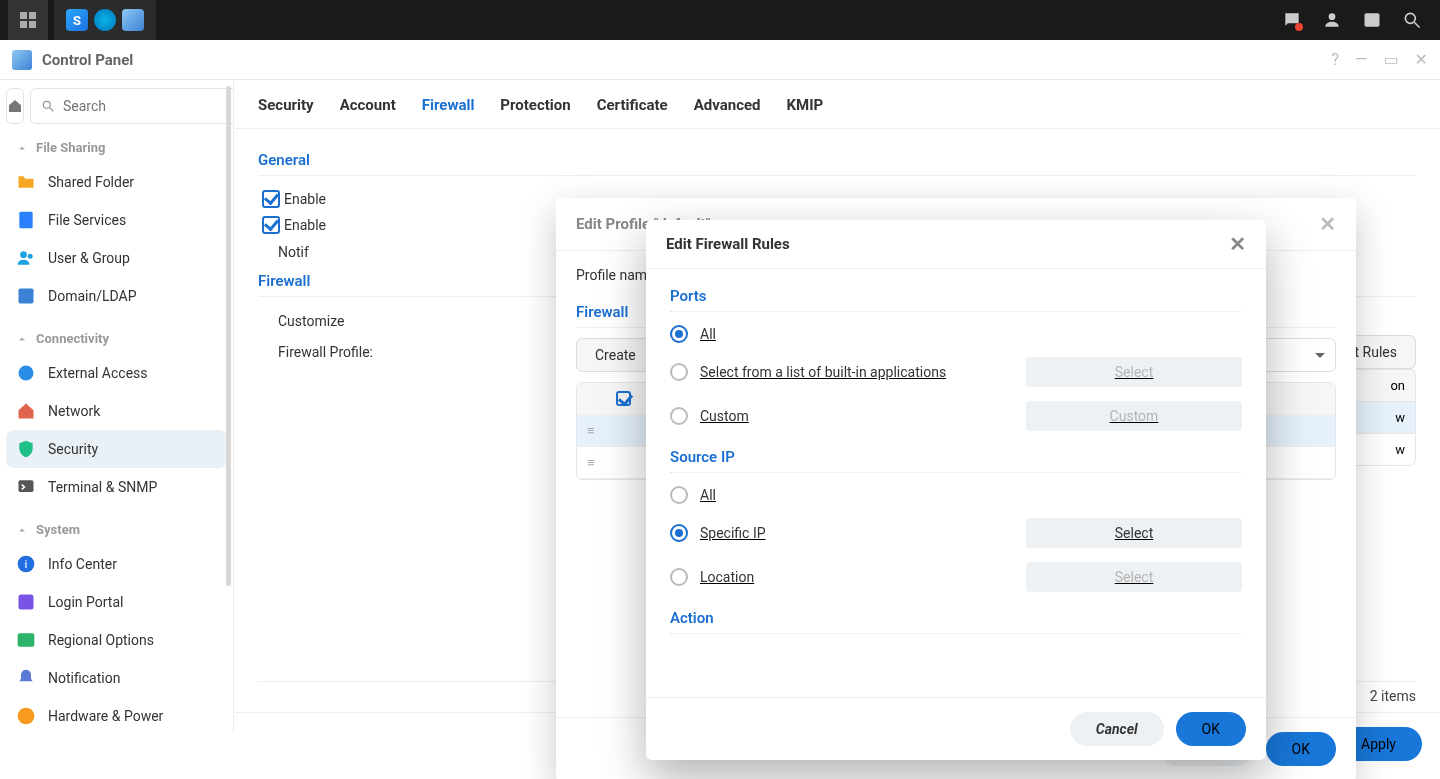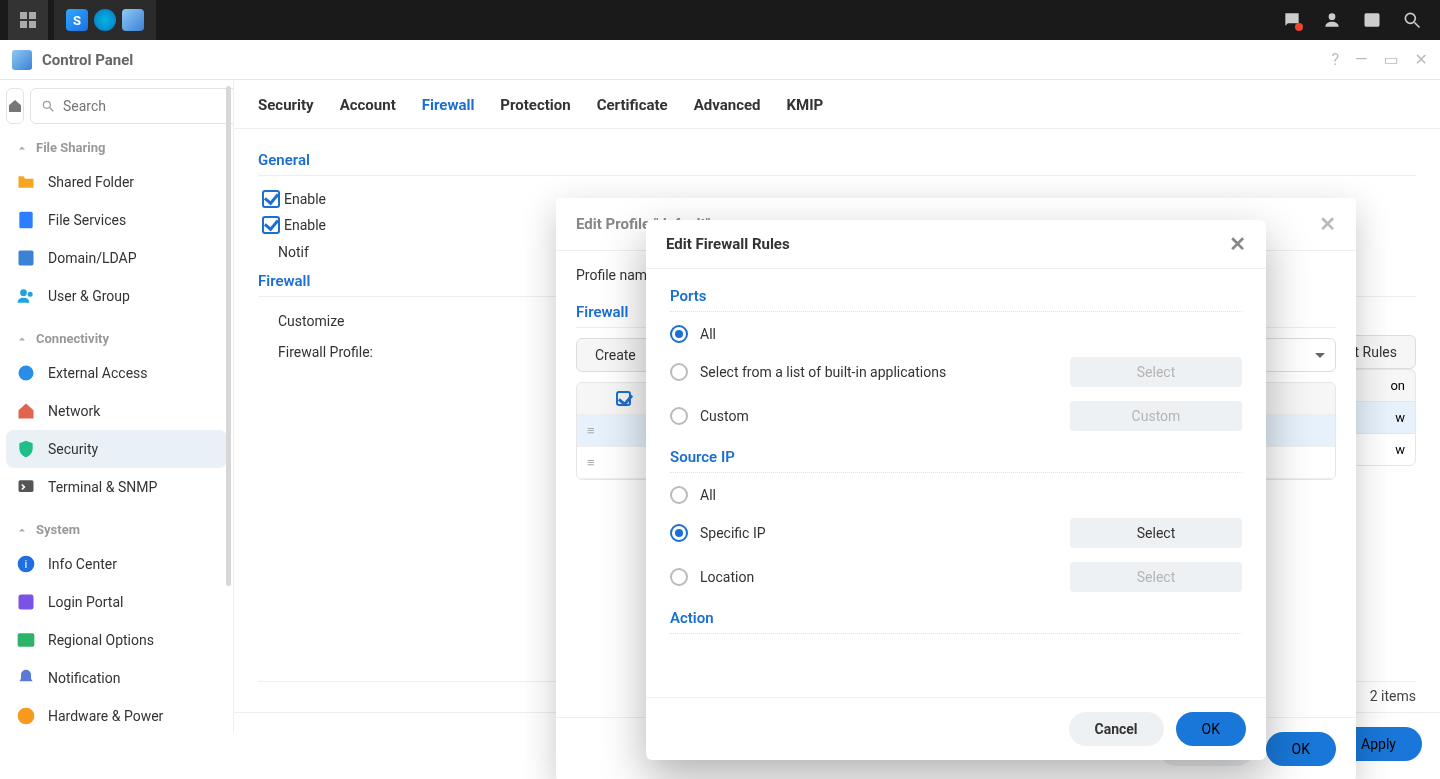--- a/index.html
+++ b/index.html
@@ -55,21 +55,21 @@
 .select-like { height:34px; min-width:320px; border:1px solid #ddd; border-radius:6px; background:#fff; display:flex; align-items:center; padding:0 10px; font-size:14px; color:#333; position:relative; }
 .select-like::after { content:""; position:absolute; right:10px; top:14px; border:5px solid transparent; border-top-color:#666; }
 .btn-default { height:34px; padding:0 18px; border:1px solid #ddd; border-radius:6px; background:#f6f6f6; font-size:14px; color:#333; cursor:pointer; display:inline-flex; align-items:center; }
 
 
 .count-row { display:flex; justify-content:flex-end; padding:6px 0 0 0; border-top:1px solid #eee; margin-top:215px; font-size:14px; color:#444; }
 .note { font-size:14px; color:#333; padding:6px 0; }
 .note .nb { color:#1f9d73; font-weight:700; margin-right:6px; }
 .footer-bar { display:flex; justify-content:flex-end; gap:12px; padding:14px 18px 18px 0; border-top:1px solid #eee; margin-top: auto; }
 .btn-primary { height:34px; padding:0 26px; border:none; border-radius:18px; background:#1877d8; color:#000000; font-weight:400; font-size:14px; cursor:pointer; }
-.btn-soft { height:34px; padding:0 26px; border:none; border-radius:18px; background:#eef1f4; color:#333; font-weight:700; font-size:14px; cursor:pointer; }
+.btn-soft { height:34px; padding:0 26px; border:none; border-radius:18px; background:#eef1f4; color:#333; font-weight:700; font-size:14px; cursor:pointer;font-style:italic; }
 
 
 .mask { position:absolute; inset:0; background:rgba(255,255,255,0.0); }
 .modal1 { position:absolute; left:322px; top:118px; width:800px; height:582px; background:#fff; border-radius:4px; box-shadow:0 12px 36px rgba(0,0,0,.22); display:flex; flex-direction:column; }
 .modal-title { padding:14px 20px; font-weight:700; color:#888; font-size:15px; border-bottom:1px solid #eee; display:flex; justify-content:space-between; align-items:center; }
 .close-x { color:#bbb; font-size:20px; cursor:pointer; }
 .modal1-body { flex:1; padding:10px 20px; overflow:hidden; }
 .modal1-toolbar .btn-default { margin-right:8px; }
 .modal1-table { margin-top:10px; border:1px solid #e6e6e6; border-radius:6px; overflow:hidden; }
 .m1-row { display:flex; border-bottom:1px solid #eee; font-size:13px; }
@@ -78,26 +78,26 @@
 .m1-cell { padding:8px 10px; }
 .m1-hdl { width:26px; text-align:center; color:#aaa; }
 .m1-chk { width:40px; display:flex; align-items:center; justify-content:center; }
 .modal1-foot { padding:14px 20px; border-top:1px solid #eee; display:flex; justify-content:flex-end; gap:12px; }
 
 
 .modal2 { position:absolute; left:412px; top:140px; width:620px; height:540px; background:#fff; border-radius:6px; box-shadow:0 18px 46px rgba(0,0,0,.30); display:flex; flex-direction:column; }
 .m2-title { padding:12px 20px; font-weight:700; color:#333; font-size:15px; border-bottom:1px solid #eee; display:flex; justify-content:space-between; align-items:center; }
 .m2-body { flex:1; padding:8px 24px 0 24px; overflow:auto; }
 .m2-sect { color:#1b6fd1; font-size:15px; font-weight:600; border-bottom:1px dotted #e4e4e4; padding:10px 0 6px 0; margin-bottom:6px; }
-.opt-row { display:flex; justify-content:space-between; padding:7px 0; }
+.opt-row { display:flex; justify-content:space-between; padding:7px 0;text-decoration:underline; }
 .opt-left { display:flex; align-items:center; gap:12px; font-size:14px; color:#333; }
 .radio { width:18px; height:18px; border-radius:50%; border:2px solid #bbb; position:relative; }
 .radio.sel { border-color:#1b6fd1; }
 .radio.sel::after { content:""; position:absolute; inset:3px; background:#1b6fd1; border-radius:50%; }
-.opt-btn { width:172px; height:30px; border-radius:4px; background:#eef1f4; color:#666; font-size:14px; display:flex; align-items:center; justify-content:center; cursor:pointer; }
+.opt-btn { width:216px; height:30px; border-radius:4px; background:#eef1f4; color:#666; font-size:14px; display:flex; align-items:center; justify-content:center; cursor:pointer; }
 .opt-btn.disabled { color:#b4b4b4; }
 .action-row { display:flex; gap:120px; padding:8px 0; }
 .m2-foot { padding:14px 20px; border-top:1px solid #eee; display:flex; justify-content:flex-end; gap:12px; }
 </style>
 </head>
 <body>
 
 <div class="taskbar">
   <div class="taskbar-left">
     <div class="tb-apps">
@@ -190,35 +190,35 @@
         <div class="sb-item">
             <span class="sb-icon">
               <svg width="20" height="20" viewBox="0 0 24 24" fill="#2a7fff">
                 <rect x="4" y="2" width="16" height="20" rx="2"></rect>
               </svg>
             </span>
             <span>File Services</span>
           </div>
         <div class="sb-item">
             <span class="sb-icon">
-              <svg width="20" height="20" viewBox="0 0 24 24" fill="#3b82d6">
-                <rect x="3" y="3" width="18" height="18" rx="2"></rect>
-              </svg>
-            </span>
-            <span>Domain/LDAP</span>
-          </div>
-        <div class="sb-item">
-            <span class="sb-icon">
               <svg width="20" height="20" viewBox="0 0 24 24" fill="#1fa3e0">
                 <circle cx="9" cy="8" r="4"></circle>
                 <circle cx="17" cy="10" r="3"></circle>
                 <path d="M2 20c0-4 3-6 7-6s7 2 7 6z"></path>
               </svg>
             </span>
             <span>User &amp; Group</span>
+          </div>
+        <div class="sb-item">
+            <span class="sb-icon">
+              <svg width="20" height="20" viewBox="0 0 24 24" fill="#3b82d6">
+                <rect x="3" y="3" width="18" height="18" rx="2"></rect>
+              </svg>
+            </span>
+            <span>Domain/LDAP</span>
           </div>
       </div>
 
       <div class="sb-section">
         <div class="sb-section-hdr">
           <svg width="12" height="12" viewBox="0 0 24 24" fill="#aaa">
               <path d="M6 15l6-6 6 6z"></path>
             </svg>
           <span>Connectivity</span>
         </div>

